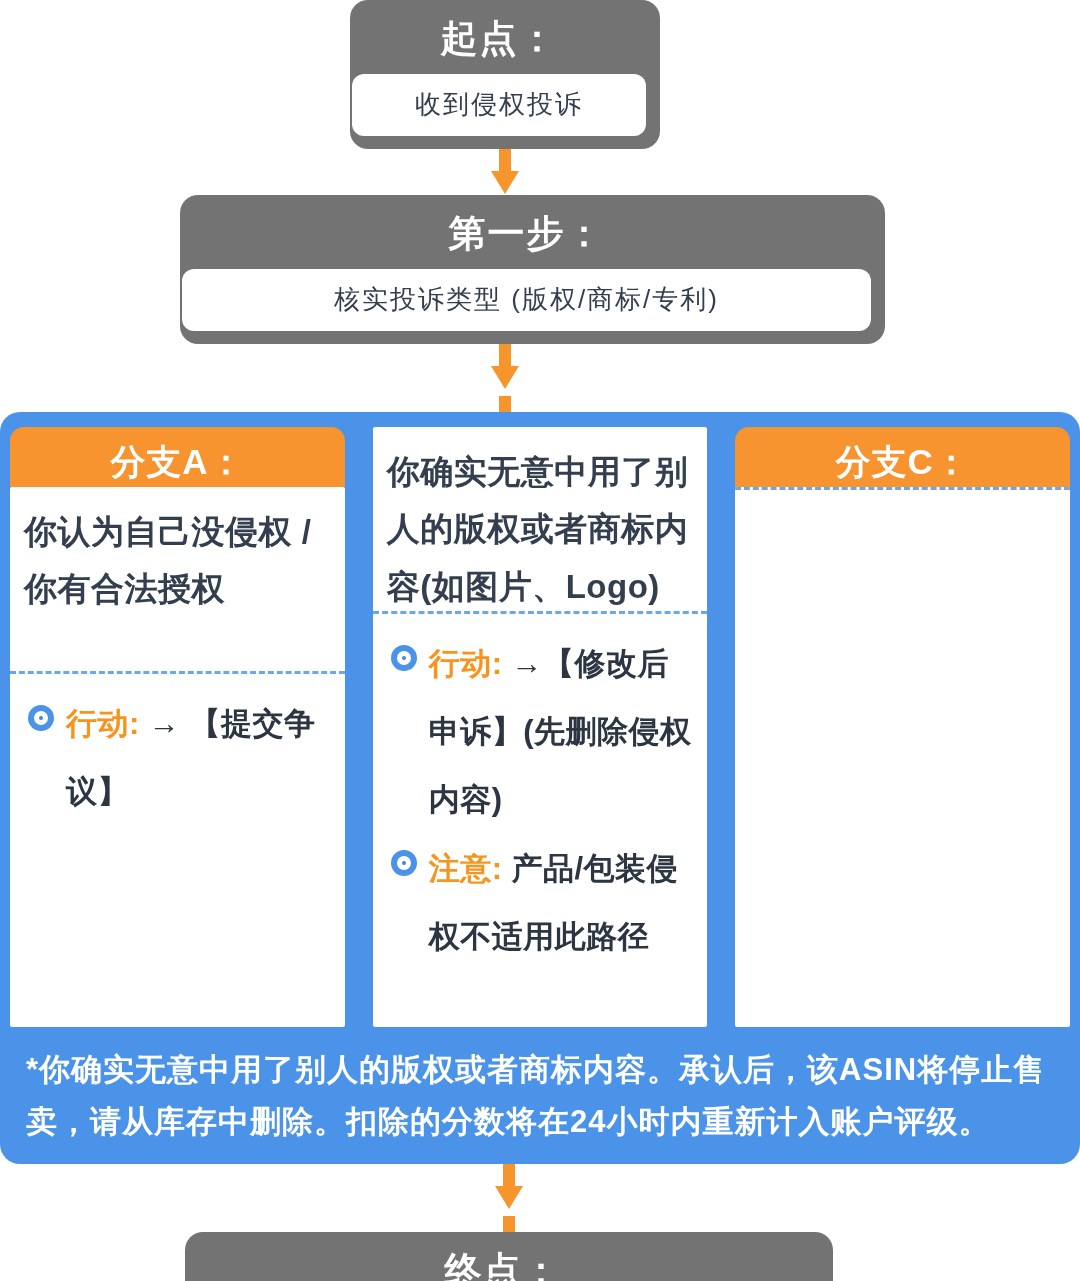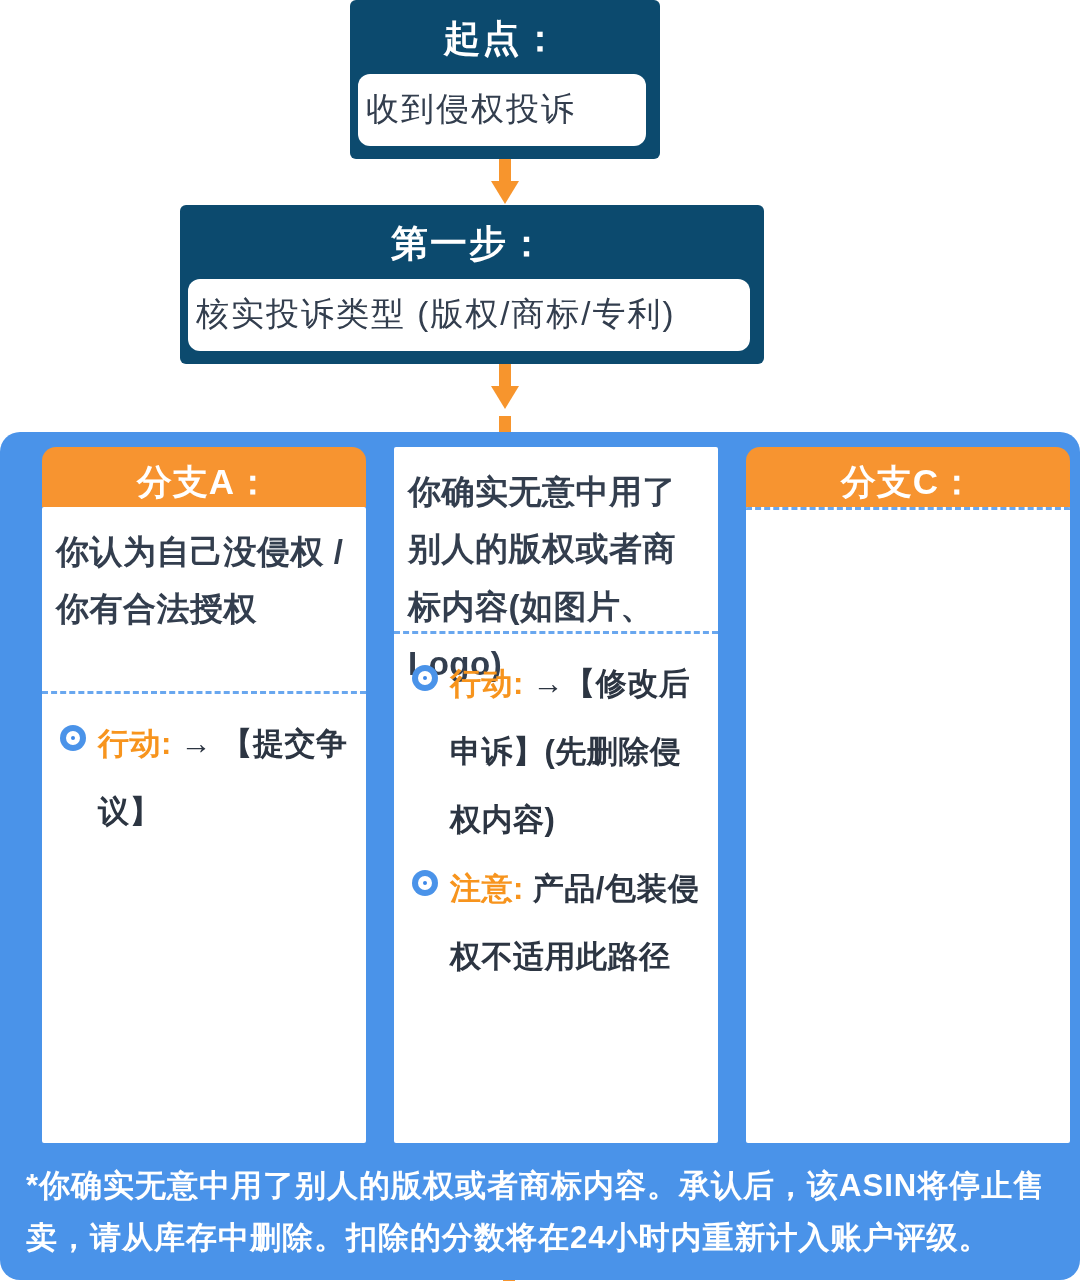--- a/index.html
+++ b/index.html
@@ -5,55 +5,55 @@
   * { margin:0; padding:0; box-sizing:border-box; }
   html,body { background:#ffffff; }
   body {
     width:1080px; height:1281px; overflow:hidden;
     font-family:"Liberation Sans","DejaVu Sans",sans-serif;
   }
   .flow { width:1080px; position:relative; }
 
   
   .node {
-    background:#0c4a6e; border-radius:6px;
-    padding:8px 14px 13px 8px;
+    background:#737373; border-radius:18px;
+    padding:8px 14px 13px 2px;
   }
   .node-title {
     color:#ffffff; font-weight:bold; text-align:center;
     font-size:37px; letter-spacing:2px; padding:6px 0 10px 0;
   }
   .node-body {
-    background:#ffffff; border-radius:12px; text-align:left;
-    color:#333e4e; font-size:33px; letter-spacing:2px;
+    background:#ffffff; border-radius:12px; text-align:center;
+    color:#333e4e; font-size:26px; letter-spacing:2px;
     padding:13px 8px 14px 8px;
   }
   .node-start { width:310px; margin-left:350px; }
-  .node-step  { width:584px; margin-left:180px; margin-top:1px; }
+  .node-step  { width:705px; margin-left:180px; margin-top:1px; }
   .node-end   { width:648px; margin-left:185px; }
 
   
   .arrow { width:30px; display:flex; flex-direction:column; align-items:center; }
   .arrow-a1 { margin-left:490px; }
   .arrow-a2 { margin-left:490px; }
   .arrow-a3 { margin-left:494px; }
   .arrow .shaft { width:12px; height:22px; background:#f7952d; }
   .arrow .head  {
     width:0; height:0;
     border-left:14px solid transparent; border-right:14px solid transparent;
     border-top:23px solid #f7952d;
   }
   .arrow .tail { width:12px; height:16px; background:#f7952d; margin-top:7px; }
 
   
   .branches-wrap {
     background:#4a93e9; border-radius:20px;
     margin-top:0; padding:15px 10px 10px 10px;
   }
-  .branches { display:flex; gap:28px; height:696px;margin-left:32px; }
+  .branches { display:flex; gap:28px; height:600px; }
   .branch { flex:1; display:flex; flex-direction:column; }
   .branch-header {
     background:#f79430; border-radius:14px 14px 0 0;
     color:#ffffff; font-weight:bold; text-align:center;
     font-size:35px; letter-spacing:1px; padding:12px 0 11px 0; height:60px;
   }
   .branch-card {
     background:#ffffff; border-radius:2px;
     flex:1; display:flex; flex-direction:column; overflow:hidden;
   }

